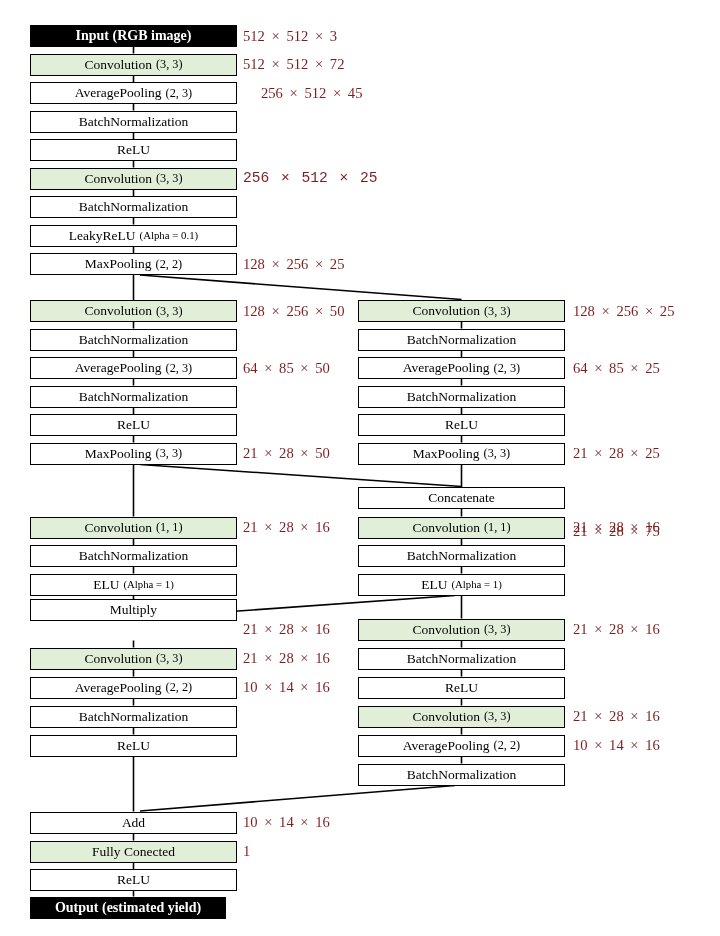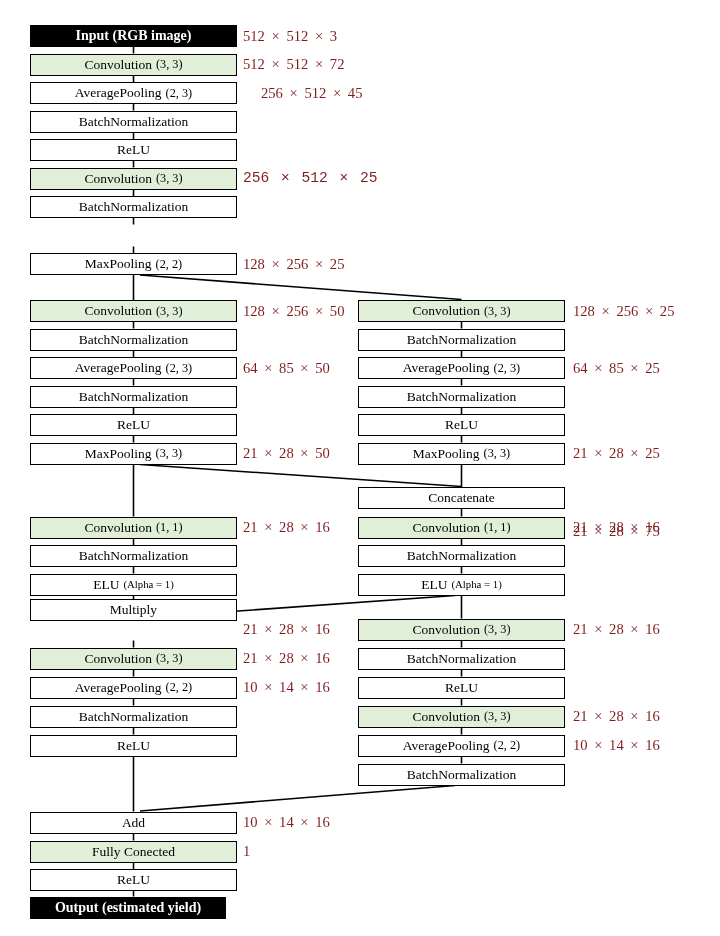--- a/index.html
+++ b/index.html
@@ -94,20 +94,24 @@
       <span>ReLU</span>
     </div>
     <div class="box conv" style="left: 30px; top: 167.5px; width: 207px; height: 22px;">
       <span>Convolution</span>
       <span class="paren">(3, 3)</span>
     </div>
     <div class="dim" style="left: 243px; top: 167.5px; height: 22px; font-family: Liberation Mono, monospace;">256 × 512 × 25</div>
     <div class="box plain" style="left: 30px; top: 196px; width: 207px; height: 22px;">
       <span>BatchNormalization</span>
     </div>
+    <div class="box plain" style="left: 30px; top: 224.5px; width: 207px; height: 22px;">
+      <span>LeakyReLU</span>
+      <span class="paren small">(Alpha = 0.1)</span>
+    </div>
     <div class="box plain" style="left: 30px; top: 253px; width: 207px; height: 22px;">
       <span>MaxPooling</span>
       <span class="paren">(2, 2)</span>
     </div>
     <div class="dim" style="left: 243px; top: 253px; height: 22px;">128 × 256 × 25</div>
     <div class="box conv" style="left: 30px; top: 300px; width: 207px; height: 22px;">
       <span>Convolution</span>
       <span class="paren">(3, 3)</span>
     </div>
     <div class="dim" style="left: 243px; top: 300px; height: 22px;">128 × 256 × 50</div>

